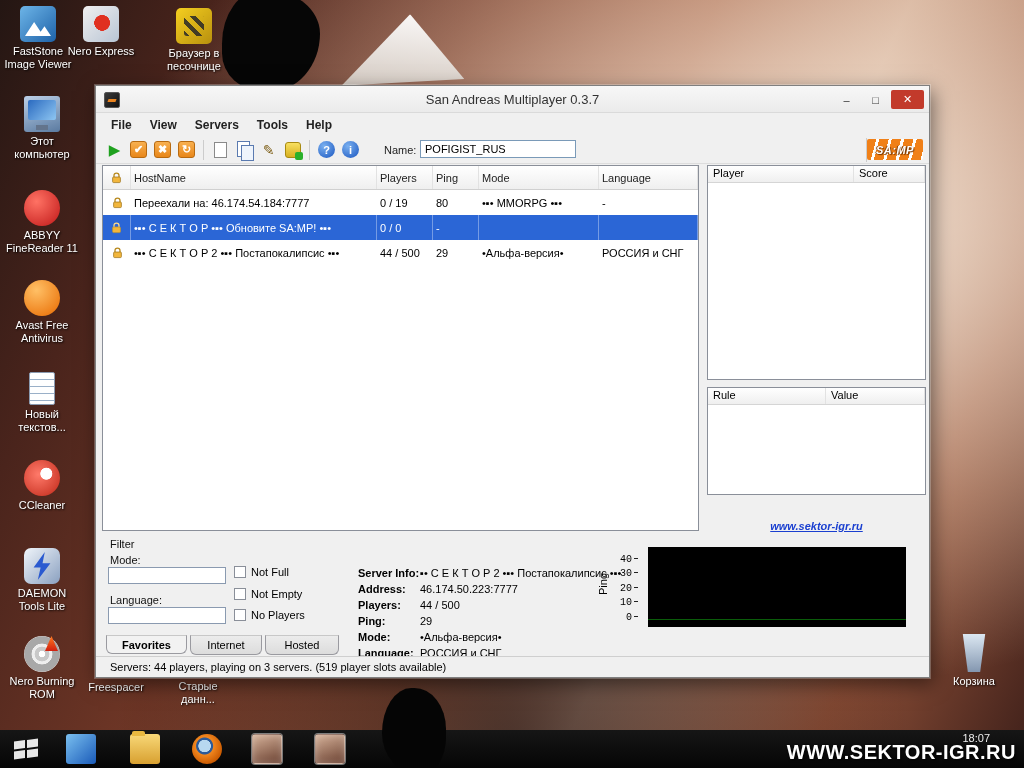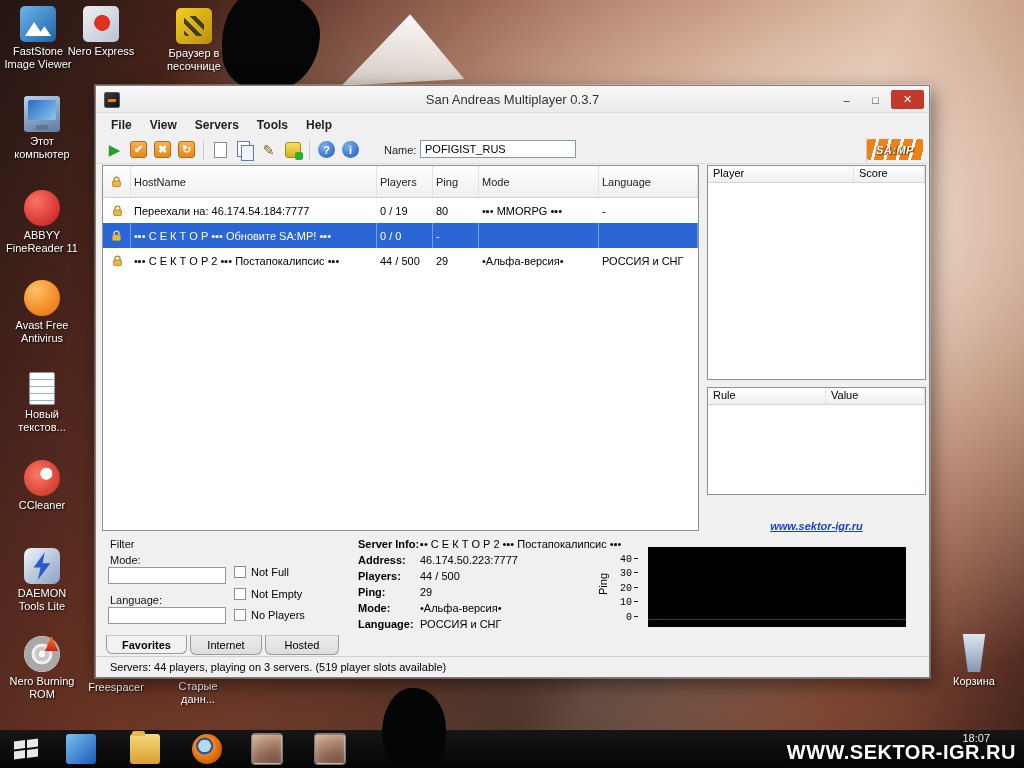--- a/index.html
+++ b/index.html
@@ -104,21 +104,21 @@
     background:#fff; font-size:11px; padding:0 4px; font-family:inherit; }
   .vline { position:absolute; left:770px; top:2px; width:1px; height:24px; background:#cccccc; }
   .logo { position:absolute; right:6px; top:3px; width:56px; height:21px; overflow:hidden;
     background:repeating-linear-gradient(105deg,#f08018 0 9px,#ffffff 9px 12px);
     display:flex; align-items:center; justify-content:center; border-radius:2px; }
   .logo span { color:#fff; font-weight:bold; font-style:italic; font-size:11px;
     text-shadow:1px 1px 1px #7a3800, -1px 0 1px #7a3800; letter-spacing:.5px; }
 
   
   .list { position:absolute; left:6px; top:79px; width:597px; height:366px; background:#fff; border:1px solid #8a8f99; }
-  .lhead { display:flex; height:32px; background:linear-gradient(#ffffff,#efefef); border-bottom:1px solid #d0d0d0; color:#222; }
+  .lhead { display:flex; height:24px; background:linear-gradient(#ffffff,#efefef); border-bottom:1px solid #d0d0d0; color:#222; }
   .lhead .c { border-right:1px solid #e2e2e2; display:flex; align-items:center; padding:0 3px; }
   .c0 { width:28px; justify-content:center; }
   .c1 { width:246px; } .c2 { width:56px; } .c3 { width:46px; } .c4 { width:120px; } .c5 { flex:1; }
   .srow { display:flex; height:25px; align-items:center; }
   .srow .c { padding:0 3px; display:flex; align-items:center; height:100%; overflow:hidden; white-space:nowrap; }
   .srow.sel { background:#2b66d6; color:#fff; }
   .srow.sel .c { border-right:1px solid rgba(255,255,255,0.35); }
 
   
   .panel { position:absolute; background:#fff; border:1px solid #8a8f99; }
@@ -131,21 +131,21 @@
   
   .slabel { position:absolute; color:#111; }
   .fin { position:absolute; width:118px; height:17px; border:1px solid #8a9ab0; background:#fff;
     font-size:11px; padding:0 3px; font-family:inherit; }
   .cbrow { position:absolute; display:flex; align-items:center; gap:5px; }
   .cbx { width:12px; height:12px; background:#fff; border:1px solid #8a8f99; }
 
   
   .si { position:absolute; left:262px; top:450px; line-height:16px; }
   .sir { white-space:nowrap; height:16px; }
-  .sil { display:inline-block; width:62px; font-weight:bold; }
+  .sil { display:inline-block; width:62px; font-weight:bold;margin-top:29px; }
 
   
   .ylab { position:absolute; left:496px; top:492px; transform:rotate(-90deg); }
   .gtick { position:absolute; left:518px; width:24px; text-align:right; font-size:10px;font-family:Liberation Mono, monospace; }
   .gdash { display:inline-block; width:4px; height:1px; background:#222; margin-left:2px; vertical-align:3px; }
   .gbox { position:absolute; left:552px; top:461px; width:258px; height:80px; background:#000; }
   .gline { position:absolute; left:0; right:0; bottom:7px; height:1px; background:#0a5c0a; }
 
   
   .tab { position:absolute; top:549px; height:20px; border:1px solid #9a9aa0; border-top-color:#c8c8c8;

